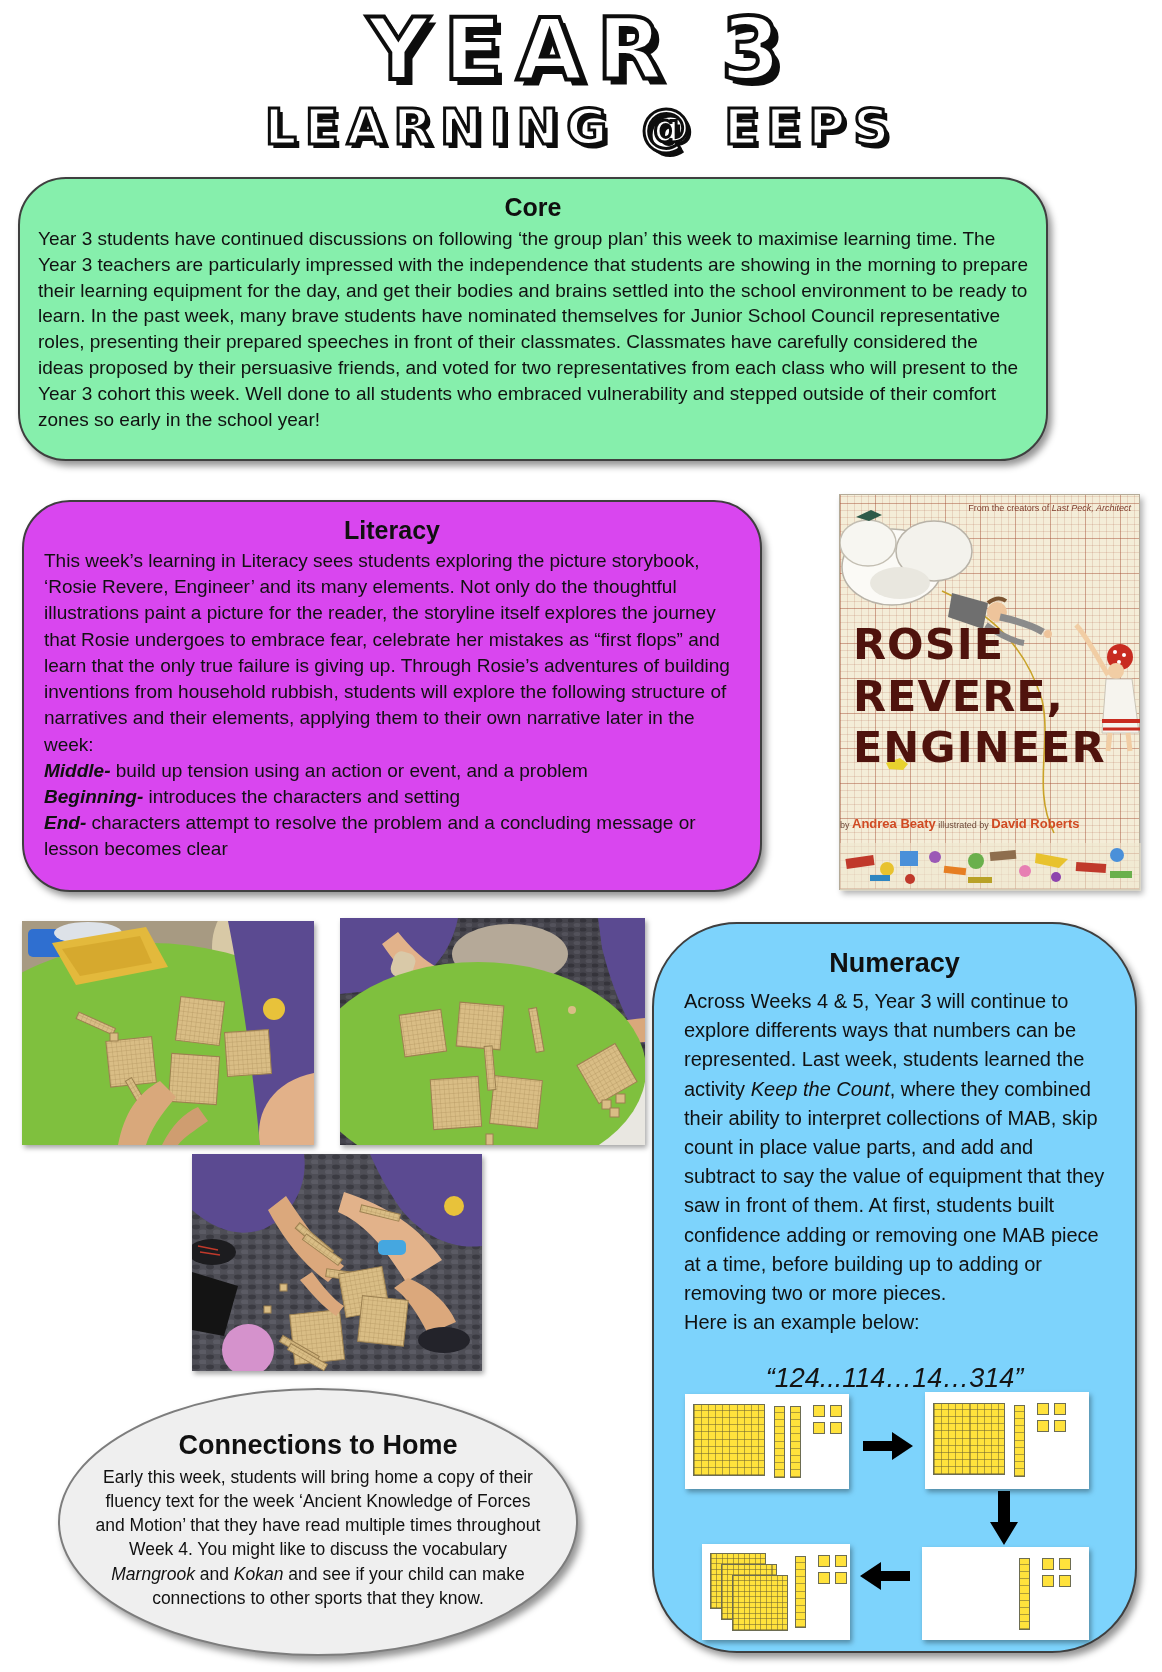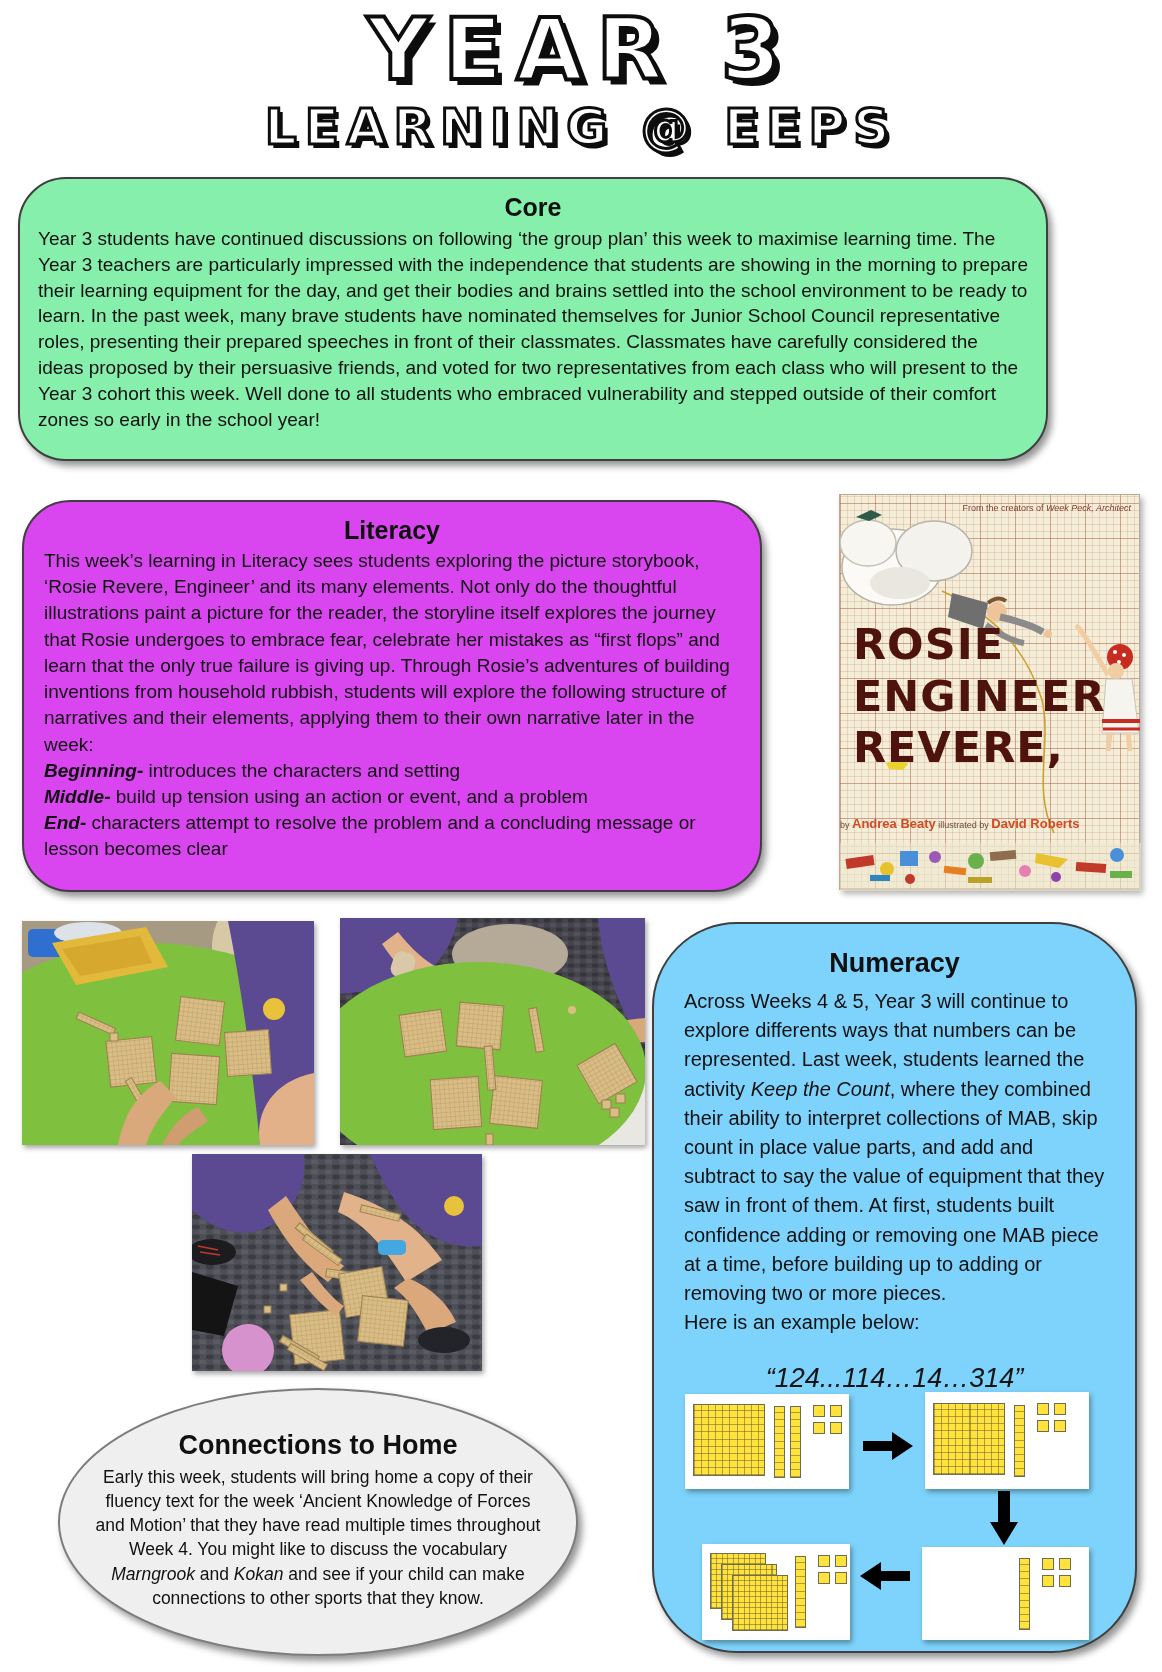--- a/index.html
+++ b/index.html
@@ -100,22 +100,22 @@
   </div>
 
   <section class="bubble core">
     <h2>Core</h2>
     <p>Year 3 students have continued discussions on following ‘the group plan’ this week to maximise learning time. The Year 3 teachers are particularly impressed with the independence that students are showing in the morning to prepare their learning equipment for the day, and get their bodies and brains settled into the school environment to be ready to learn. In the past week, many brave students have nominated themselves for Junior School Council representative roles, presenting their prepared speeches in front of their classmates. Classmates have carefully considered the ideas proposed by their persuasive friends, and voted for two representatives from each class who will present to the Year 3 cohort this week. Well done to all students who embraced vulnerability and stepped outside of their comfort zones so early in the school year!</p>
   </section>
 
   <section class="bubble literacy">
     <h2>Literacy</h2>
     <p>This week’s learning in Literacy sees students exploring the picture storybook, ‘Rosie Revere, Engineer’ and its many elements. Not only do the thoughtful illustrations paint a picture for the reader, the storyline itself explores the journey that Rosie undergoes to embrace fear, celebrate her mistakes as “first flops” and learn that the only true failure is giving up. Through Rosie’s adventures of building inventions from household rubbish, students will explore the following structure of narratives and their elements, applying them to their own narrative later in the week:</p>
+    <p class="item"><b><i>Middle-</i></b><span> build up tension using an action or event, and a problem</span></p>
     <p class="item"><b><i>Beginning-</i></b><span> introduces the characters and setting</span></p>
-    <p class="item"><b><i>Middle-</i></b><span> build up tension using an action or event, and a problem</span></p>
     <p class="item"><b><i>End-</i></b><span> characters attempt to resolve the problem and a concluding message or lesson becomes clear</span></p>
   </section>
 
   <div class="cover">
     <svg width="301" height="396" viewBox="0 0 301 396">
 
       <g>
         <ellipse cx="52" cy="72" rx="50" ry="38" fill="#fbfaf6" stroke="#b8b3a8" stroke-width="1.5"></ellipse>
         <ellipse cx="94" cy="56" rx="38" ry="30" fill="#f3f2ec" stroke="#b8b3a8" stroke-width="1.5"></ellipse>
         <ellipse cx="28" cy="48" rx="28" ry="23" fill="#f7f6f1" stroke="#c3beb2" stroke-width="1.5"></ellipse>
@@ -162,25 +162,25 @@
         <path d="M196,358 l32,6 -9,9 -24,-5 z" fill="#e8c22e"></path>
         <rect x="236" y="368" width="30" height="9" fill="#c0392b" transform="rotate(4 251 372)"></rect>
         <circle cx="277" cy="360" r="7" fill="#4a90d9"></circle>
         <rect x="270" y="376" width="22" height="7" fill="#6ab04c"></rect>
         <circle cx="216" cy="382" r="5" fill="#8e44ad"></circle>
         <rect x="30" y="380" width="20" height="6" fill="#2e86c1"></rect>
         <circle cx="70" cy="384" r="5" fill="#c0392b"></circle>
         <rect x="128" y="382" width="24" height="6" fill="#b9a227"></rect>
       </g>
     </svg>
-    <div class="tagline"><span>From the creators of </span><i>Week Peck, Architect</i></div>
+    <div class="tagline"><span>From the creators of </span><i>Last Peck, Architect</i></div>
     <div class="cv-title">
       <div>ROSIE</div>
+      <div>REVERE,</div>
       <div>ENGINEER</div>
-      <div>REVERE,</div>
     </div>
     <div class="byline">
       <span>by </span><span class="name">Andrea Beaty</span><span> illustrated by </span><span class="name">David Roberts</span>
     </div>
   </div>
 
   <div class="photo photo1">
     <svg width="292" height="224" viewBox="0 0 292 224">
       <defs>
         <pattern id="mg1" width="4.6" height="4.6" patternUnits="userSpaceOnUse">

